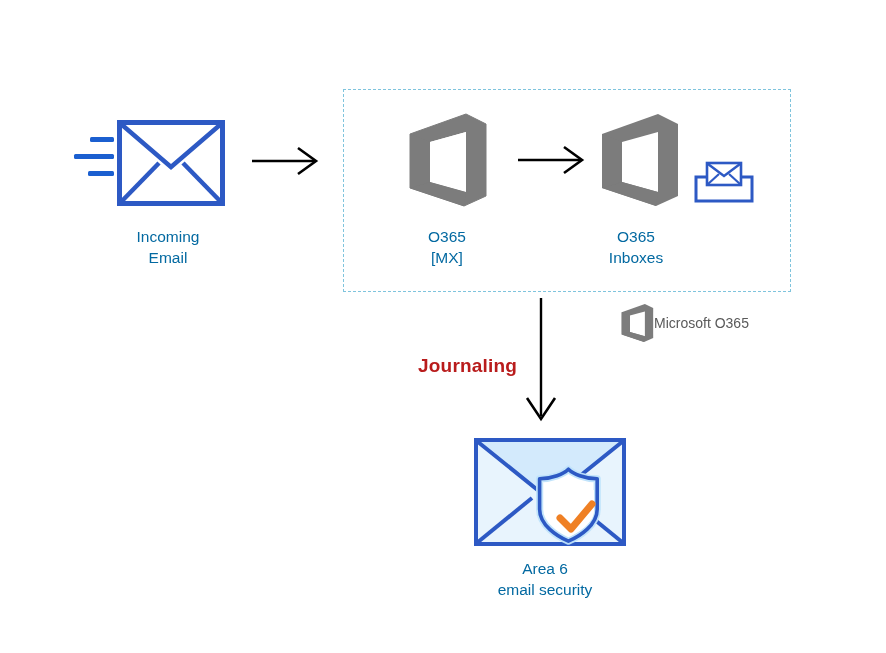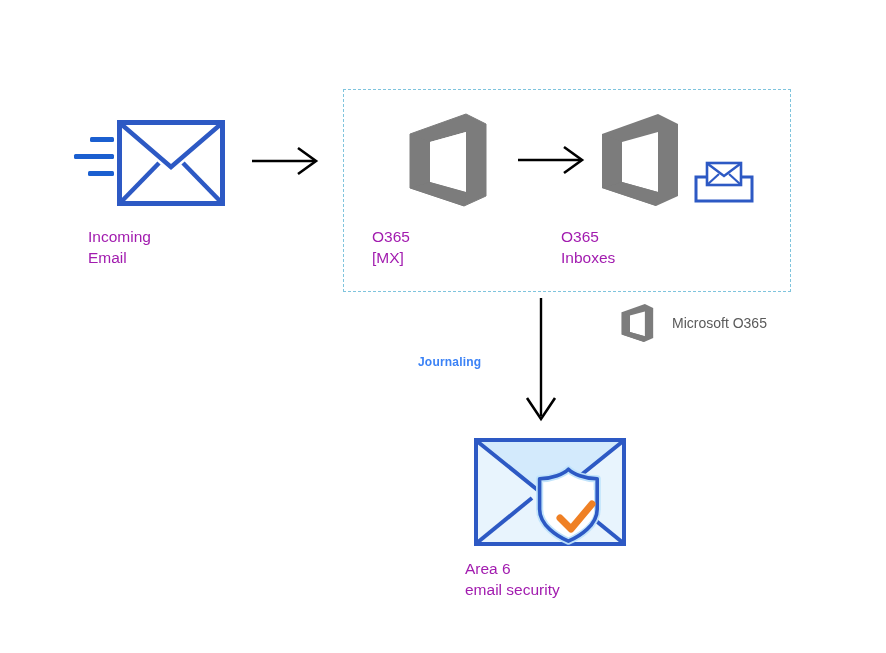--- a/index.html
+++ b/index.html
@@ -13,30 +13,31 @@
   #canvas {
     position: relative;
     width: 886px;
     height: 653px;
     background: #ffffff;
     overflow: hidden;
   }
   .abs { position: absolute; }
 
   .caption {
-    color: #a21caf;
+    color: #0369a1;
     font-size: 15.5px;
     line-height: 21px;
+    text-align: center;
     white-space: pre-line;
     font-family: "Liberation Sans", sans-serif;
   }
 
   .journaling-label {
-    color: #3b82f6;
-    font-size: 12px;
+    color: #b91c1c;
+    font-size: 19px;
     font-weight: bold;
     letter-spacing: 0.2px;
     font-family: "Liberation Sans", sans-serif;
   }
 
   .legend-label {
     color: #5a5a5a;
     font-size: 14px;
     font-family: "Liberation Sans", sans-serif;
     white-space: nowrap;
@@ -120,21 +121,21 @@
       <rect x="13" y="2" width="34" height="22" fill="#ffffff" stroke="#2d59c4" stroke-width="2.6"></rect>
       <path d="M 14 3 L 30 15 L 46 3" fill="none" stroke="#2d59c4" stroke-width="2.4"></path>
       <path d="M 14 23 L 25 13" fill="none" stroke="#2d59c4" stroke-width="2.2"></path>
       <path d="M 46 23 L 35 13" fill="none" stroke="#2d59c4" stroke-width="2.2"></path>
     </svg>
   </div>
 
   <div class="abs caption" style="left:561px; top:226px; width:150px;">O365
 Inboxes</div>
 
-  <div class="abs" style="left:620px; top:303px; display:flex; align-items:center; gap:18px;">
+  <div class="abs" style="left:620px; top:303px; display:flex; align-items:center; gap:0;">
     <span>
       <svg width="34" height="40" viewBox="0 0 82 96">
         <path d="M 60 2 L 80 12 L 80 84 L 58 94 L 4 76 L 4 22 Z" fill="#7c7c7c"></path>
         <path d="M 24 30 L 60 20 L 60 80 L 24 70 Z" fill="#ffffff"></path>
         <path d="M 4 76 L 24 70 L 60 80 L 58 94 Z" fill="#7c7c7c"></path>
         <path d="M 4 22 L 24 30 L 24 70 L 4 76 Z" fill="#7c7c7c"></path>
       </svg>
     </span>
     <span class="legend-label">Microsoft O365</span>
   </div>

